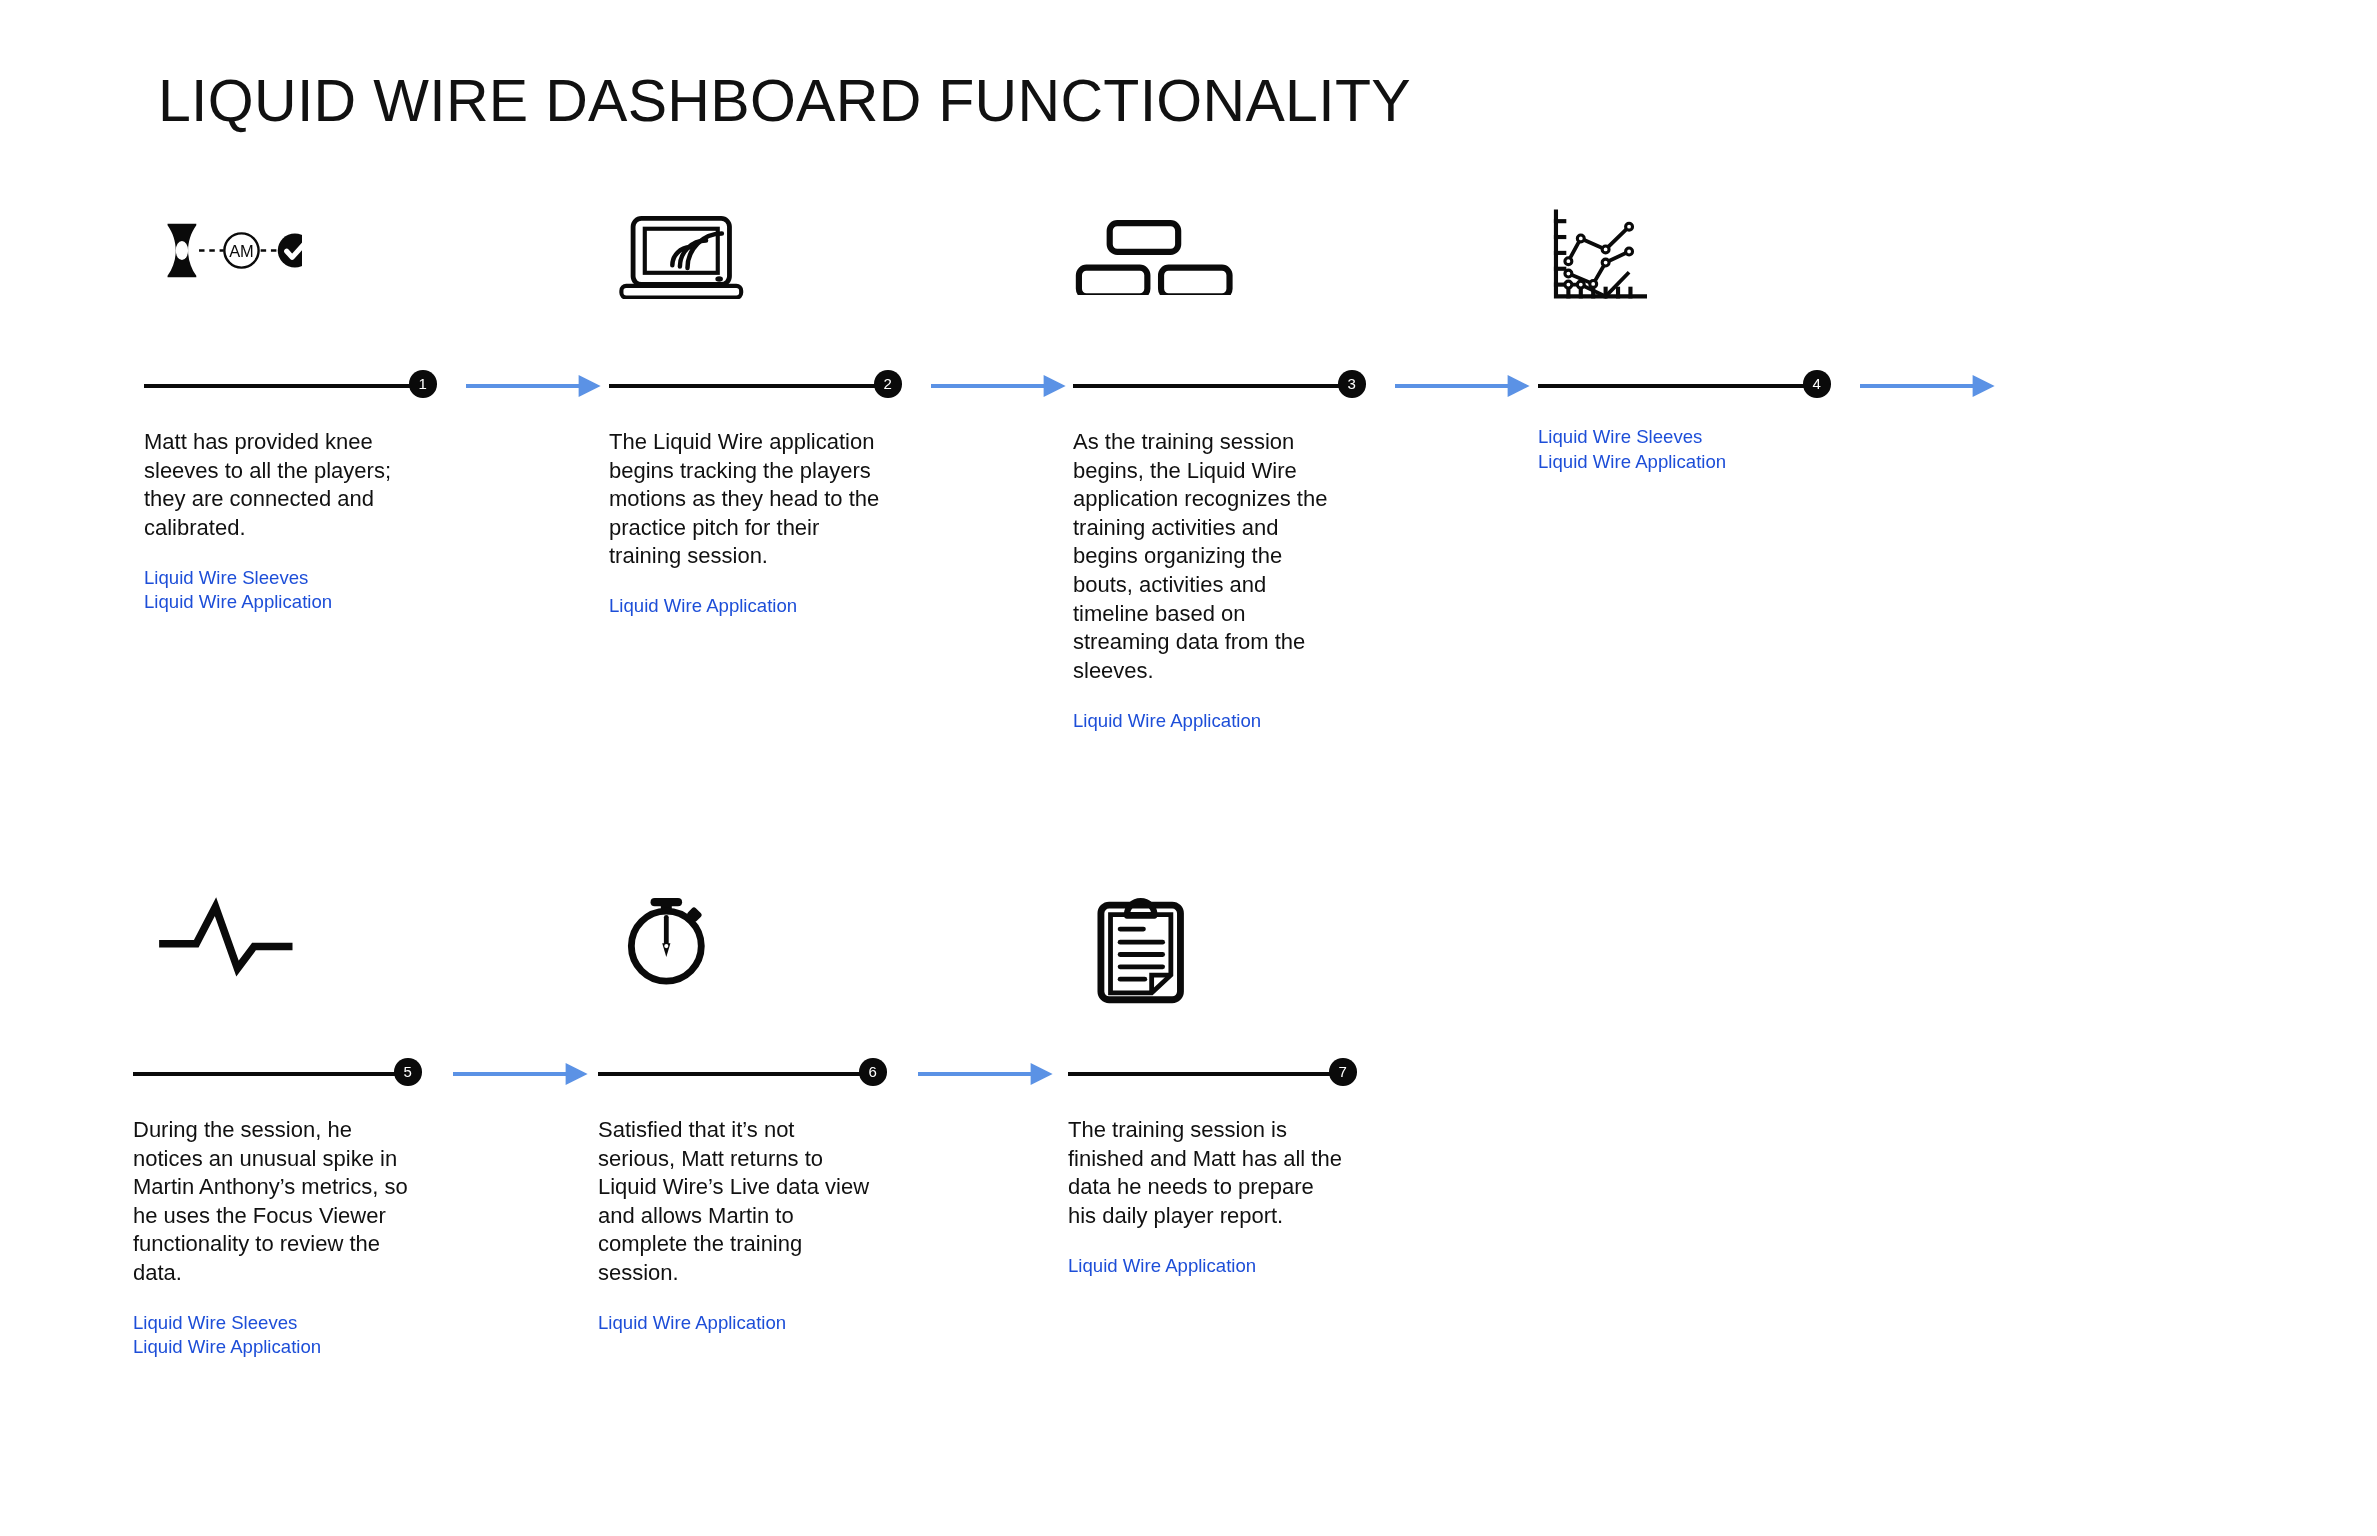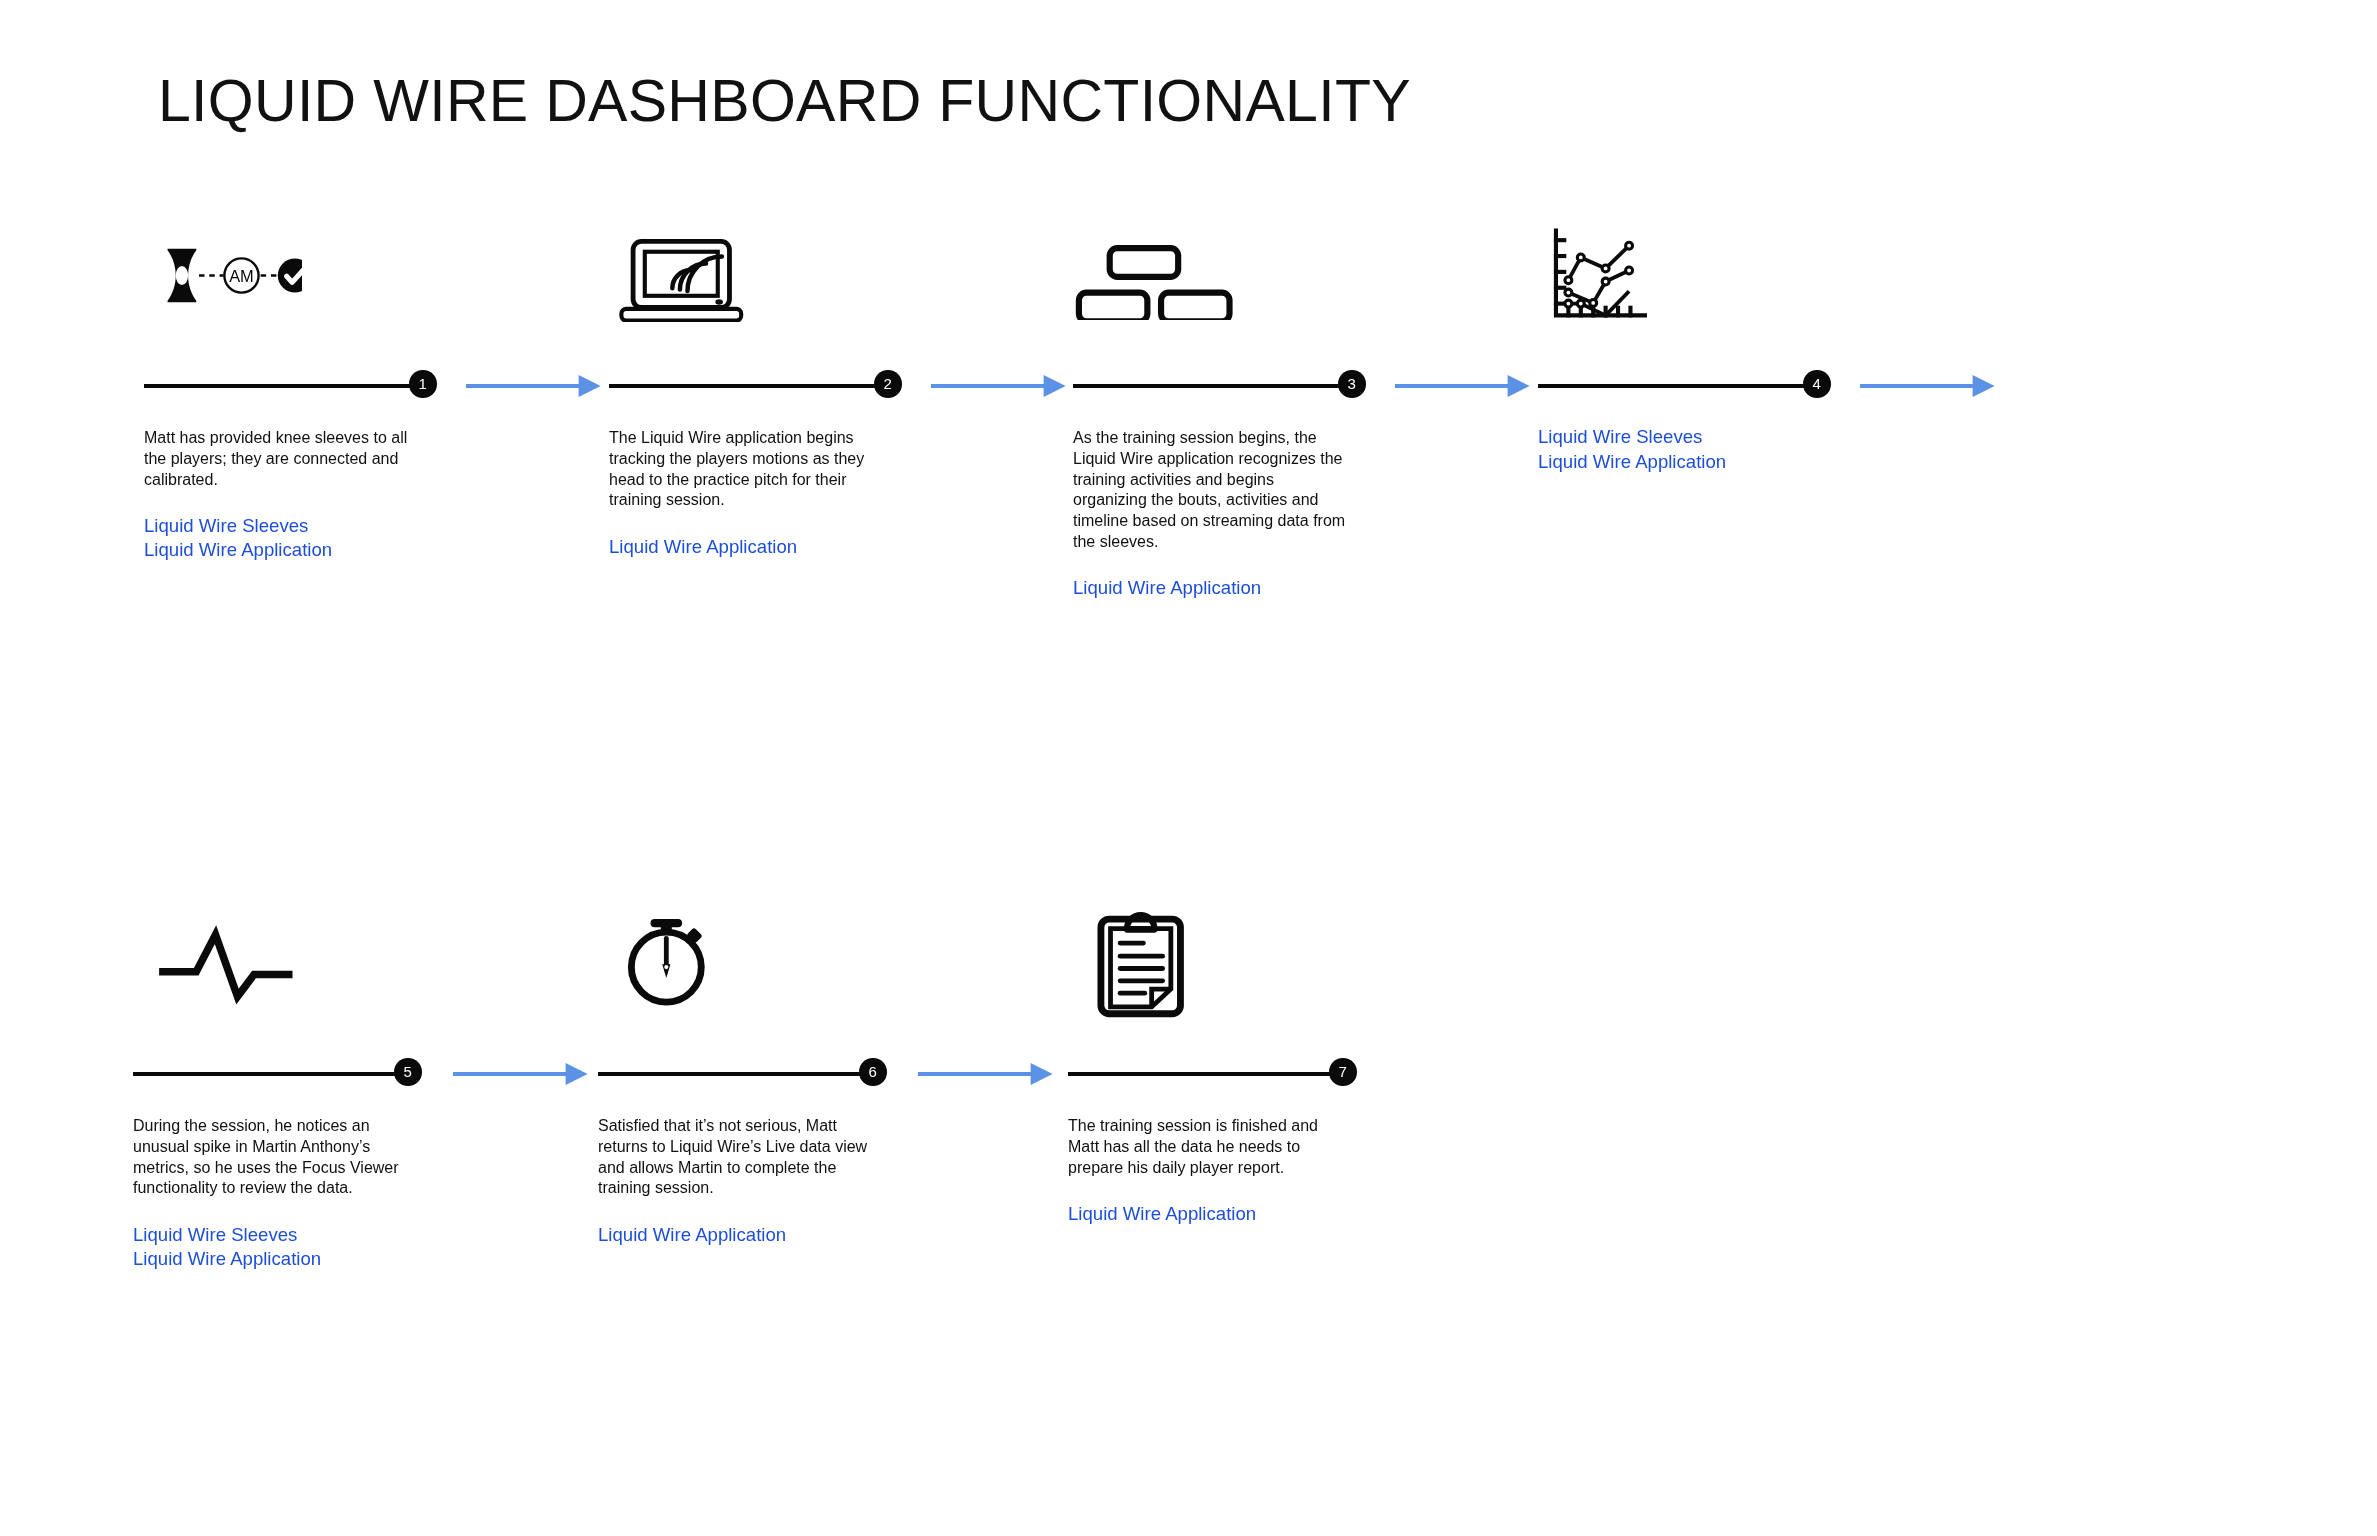--- a/index.html
+++ b/index.html
@@ -40,21 +40,21 @@
   .step {
     position: absolute;
     top: 0;
     width: 296px;
   }
 
   
   .icon-box {
     height: 138px;
     display: flex;
-    align-items: center;
+    align-items: flex-start;
     justify-content: flex-start;
   }
   .icon-box svg { display: block; }
 
   
   .timeline {
     position: relative;
     height: 32px;
     margin-top: 26px;
   }
@@ -83,21 +83,21 @@
   .connector {
     position: absolute;
     top: 0;
     height: 32px;
   }
   .connector svg { display: block; }
 
   
   .step-body {
     margin-top: 26px;
-    font-size: 16px;
+    font-size: 22px;
     line-height: 1.30;
     color: #111111;
     width: 275px;
   }
   .step-tags {
     margin-top: 23.4px;
     font-size: 18.6px;
     line-height: 1.30;
     color: #1d4ed8;
   }

